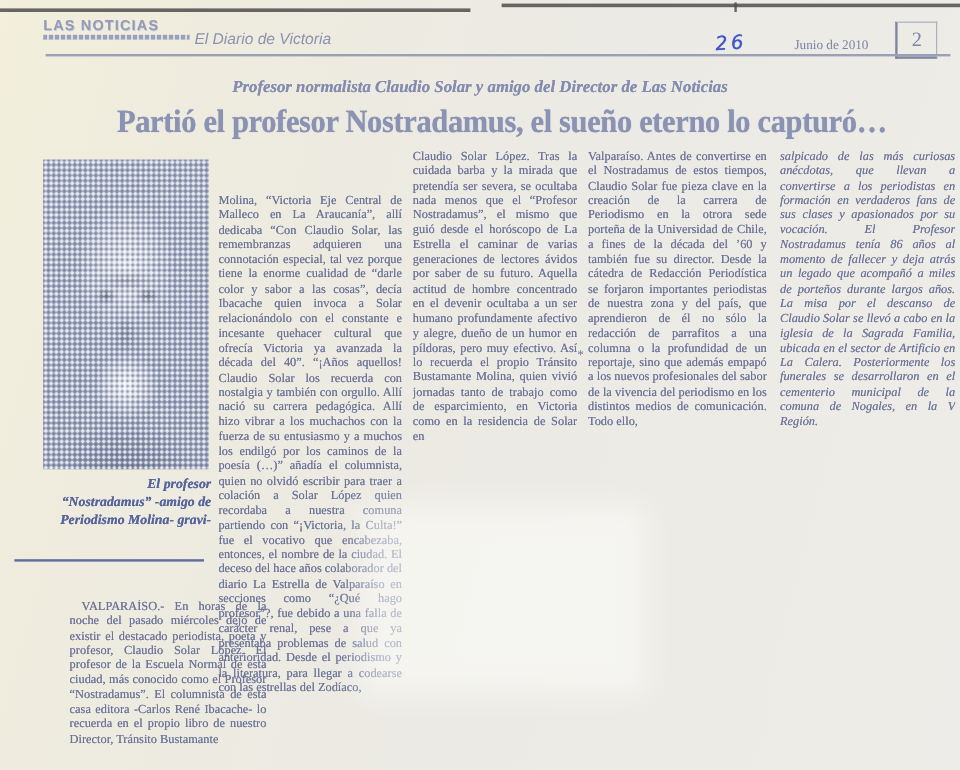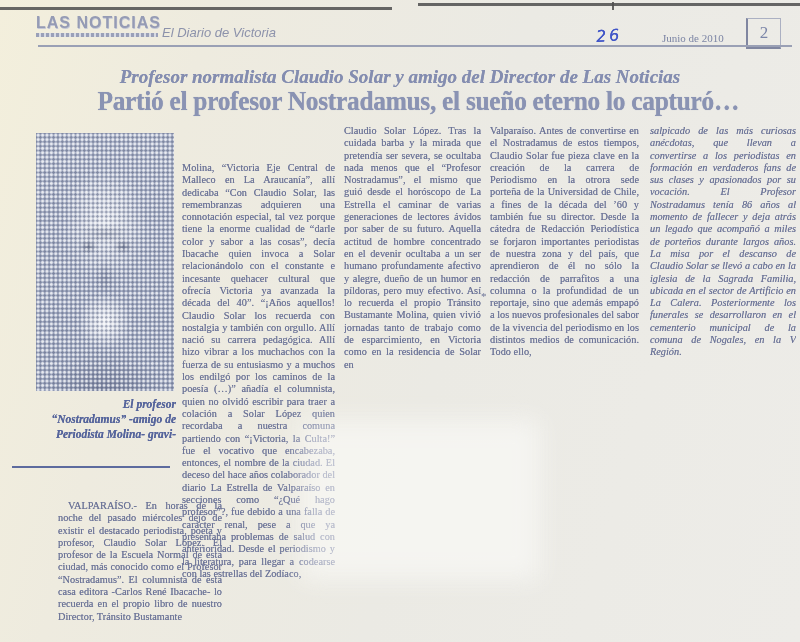--- a/index.html
+++ b/index.html
@@ -4,38 +4,38 @@
 <style>
   html,body{margin:0;padding:0;}
   .page{
     position:relative;width:800px;height:642px;overflow:hidden;
     background:linear-gradient(105deg,#f3efdc 0%,#eeebdf 22%,#ebeae4 55%,#edece8 100%);
     font-family:"Liberation Serif",serif;
   }
   .scanline{position:absolute;background:#4e4e4e;opacity:.85;}
   .masthead-logo{position:absolute;left:36px;top:14px;width:122px;height:28px;}
   .masthead-logo .logo-text{
-    font-family:"Liberation Sans",sans-serif;font-weight:bold;font-size:16px;
+    font-family:"Liberation Sans",sans-serif;font-weight:bold;font-size:12px;
     letter-spacing:1px;color:#959bb4;text-shadow:.6px .6px 0 #c3c7d6;white-space:nowrap;
   }
   .logo-strip{height:4px;margin-top:1px;
     background:repeating-linear-gradient(90deg,#9aa0b8 0 3px,#d8dbe5 3px 5px);}
   .tagline{position:absolute;left:162px;top:25px;font-family:"Liberation Sans",sans-serif;
     font-style:italic;font-size:13px;color:#8c92ab;}
   .header-rule{position:absolute;left:38px;top:45px;width:754px;height:2px;background:#9aa0b5;}
   .handwritten{position:absolute;left:596px;top:26px;font-family:"DejaVu Sans",sans-serif;
     font-style:italic;font-size:16px;letter-spacing:3px;color:#4156c8;transform:rotate(-4deg);
     text-shadow:0 0 .6px #4156c8;}
   .issue-date{position:absolute;left:662px;top:32px;font-size:11px;color:#7b84a4;}
   .pagebox{position:absolute;left:746px;top:18px;width:32px;height:28px;
     border:1px solid #abb0c2;border-left:2px solid #8086a0;border-bottom:2px solid #8086a0;
     display:flex;align-items:center;justify-content:center;
     font-size:17px;color:#7b85a8;}
   .kicker{position:absolute;left:0;right:0;top:66px;text-align:center;
-    font-weight:bold;font-style:italic;font-size:19px;color:#848db0;
+    font-weight:bold;font-style:italic;font-size:14px;color:#848db0;
     text-shadow:0 0 .5px #848db0;}
   .headline{position:absolute;left:0;right:0;top:81px;margin:0;text-align:center;font-weight:bold;padding-left:36px;}
   .headline span{display:inline-block;transform:scaleX(.94);transform-origin:center;
     font-size:27px;letter-spacing:-.3px;color:#8a93b3;white-space:nowrap;
     text-shadow:0 0 .7px #8a93b3;}
   .photo{position:absolute;left:36px;top:133px;width:138px;height:258px;
     background:
       radial-gradient(ellipse 10% 4% at 38% 44%, rgba(60,70,100,.55), transparent 70%),
       radial-gradient(ellipse 10% 4% at 63% 44%, rgba(60,70,100,.55), transparent 70%),
       radial-gradient(ellipse 26% 5% at 50% 39%, rgba(70,80,110,.35), transparent 75%),
@@ -87,21 +87,21 @@
   <div class="header-rule"></div>
 
   <div class="kicker">Profesor normalista Claudio Solar y amigo del Director de Las Noticias</div>
   <h1 class="headline"><span>Partió el profesor Nostradamus, el sueño eterno lo capturó…</span></h1>
 
   <div class="photo"></div>
 
   <div class="caption">
     <div>El profesor</div>
     <div>“Nostradamus” -amigo de</div>
-    <div>Periodista Molina- gravi-</div>
+    <div>Periodismo Molina- gravi-</div>
   </div>
   <div class="caption-rule"></div>
 
 
   <div class="bodycol lead">VALPARAÍSO.- En horas de la noche del pasado miércoles dejó de existir el destacado periodista, poeta y profesor, Claudio Solar López. El profesor de la Escuela Normal de esta ciudad, más conocido como el Profesor “Nostradamus”. El columnista de esta casa editora -Carlos René Ibacache- lo recuerda en el propio libro de nuestro Director, Tránsito Bustamante</div>
   <div class="bodycol col1">Molina, “Victoria Eje Central de Malleco en La Araucanía”, allí dedicaba “Con Claudio Solar, las remembranzas adquieren una connotación especial, tal vez porque tiene la enorme cualidad de “darle color y sabor a las cosas”, decía Ibacache quien invoca a Solar relacionándolo con el constante e incesante quehacer cultural que ofrecía Victoria ya avanzada la década del 40”. “¡Años aquellos! Claudio Solar los recuerda con nostalgia y también con orgullo. Allí nació su carrera pedagógica. Allí hizo vibrar a los muchachos con la fuerza de su entusiasmo y a muchos los endilgó por los caminos de la poesía (…)” añadía el columnista, quien no olvidó escribir para traer a colación a Solar López quien recordaba a nuestra comuna partiendo con “¡Victoria, la Culta!” fue el vocativo que encabezaba, entonces, el nombre de la ciudad. El deceso del hace años colaborador del diario La Estrella de Valparaíso en secciones como “¿Qué hago profesor”?, fue debido a una falla de carácter renal, pese a que ya presentaba problemas de salud con anterioridad. Desde el periodismo y la literatura, para llegar a codearse con las estrellas del Zodíaco,</div>
   <div class="bodycol col2">Claudio Solar López. Tras la cuidada barba y la mirada que pretendía ser severa, se ocultaba nada menos que el “Profesor Nostradamus”, el mismo que guió desde el horóscopo de La Estrella el caminar de varias generaciones de lectores ávidos por saber de su futuro. Aquella actitud de hombre concentrado en el devenir ocultaba a un ser humano profundamente afectivo y alegre, dueño de un humor en píldoras, pero muy efectivo. Así lo recuerda el propio Tránsito Bustamante Molina, quien vivió jornadas tanto de trabajo como de esparcimiento, en Victoria como en la residencia de Solar en</div>
   <div class="bodycol col3">Valparaíso. Antes de convertirse en el Nostradamus de estos tiempos, Claudio Solar fue pieza clave en la creación de la carrera de Periodismo en la otrora sede porteña de la Universidad de Chile, a fines de la década del ’60 y también fue su director. Desde la cátedra de Redacción Periodística se forjaron importantes periodistas de nuestra zona y del país, que aprendieron de él no sólo la redacción de parrafitos a una columna o la profundidad de un reportaje, sino que además empapó a los nuevos profesionales del sabor de la vivencia del periodismo en los distintos medios de comunicación. Todo ello,</div>
   <div class="bodycol col4">salpicado de las más curiosas anécdotas, que llevan a convertirse a los periodistas en formación en verdaderos fans de sus clases y apasionados por su vocación. El Profesor Nostradamus tenía 86 años al momento de fallecer y deja atrás un legado que acompañó a miles de porteños durante largos años. La misa por el descanso de Claudio Solar se llevó a cabo en la iglesia de la Sagrada Familia, ubicada en el sector de Artificio en La Calera. Posteriormente los funerales se desarrollaron en el cementerio municipal de la comuna de Nogales, en la V Región.</div>
 

